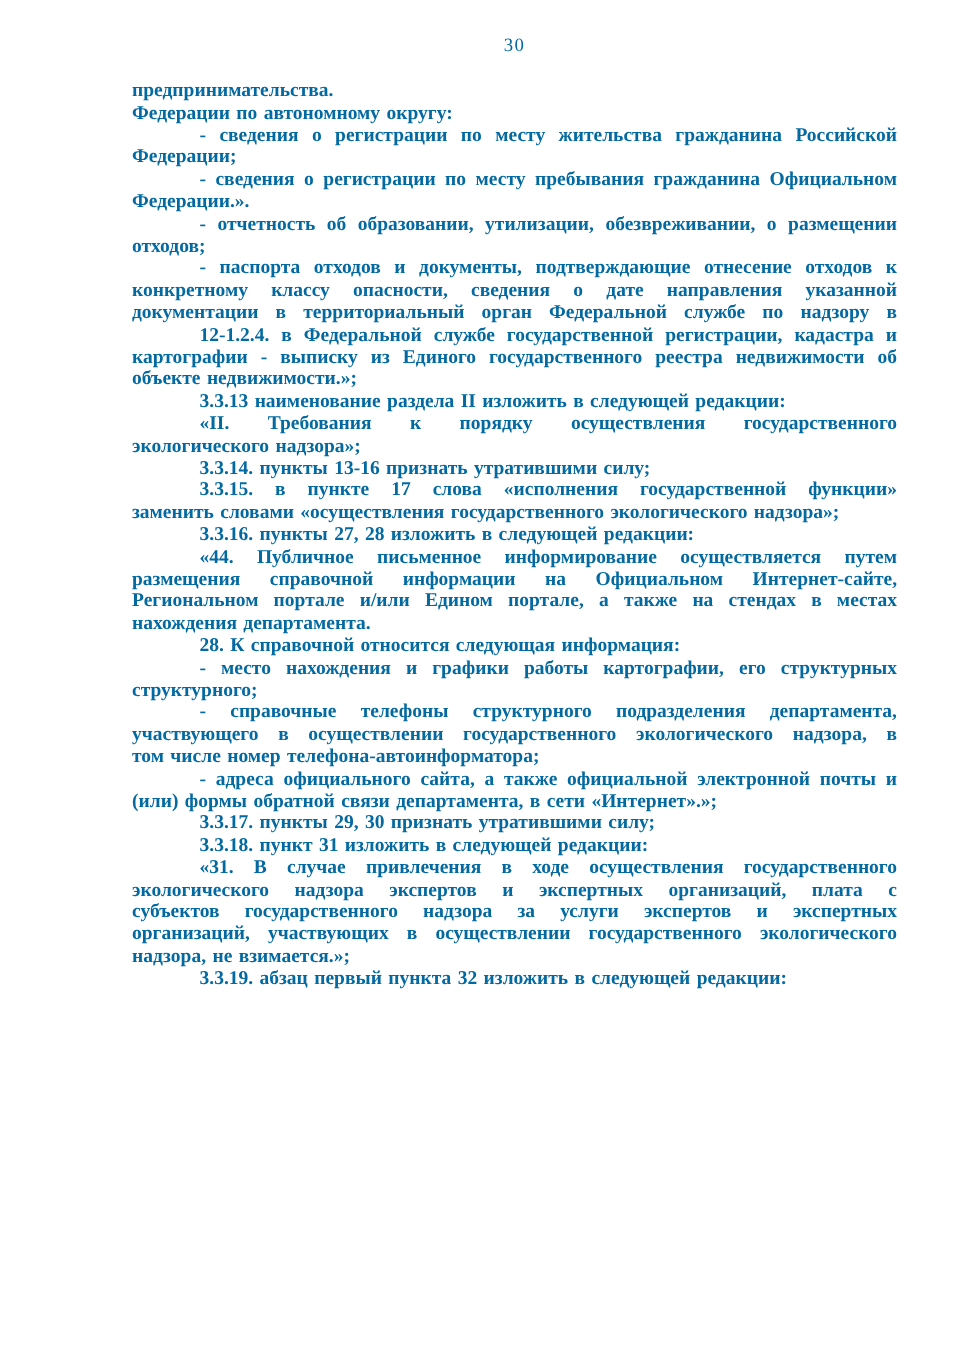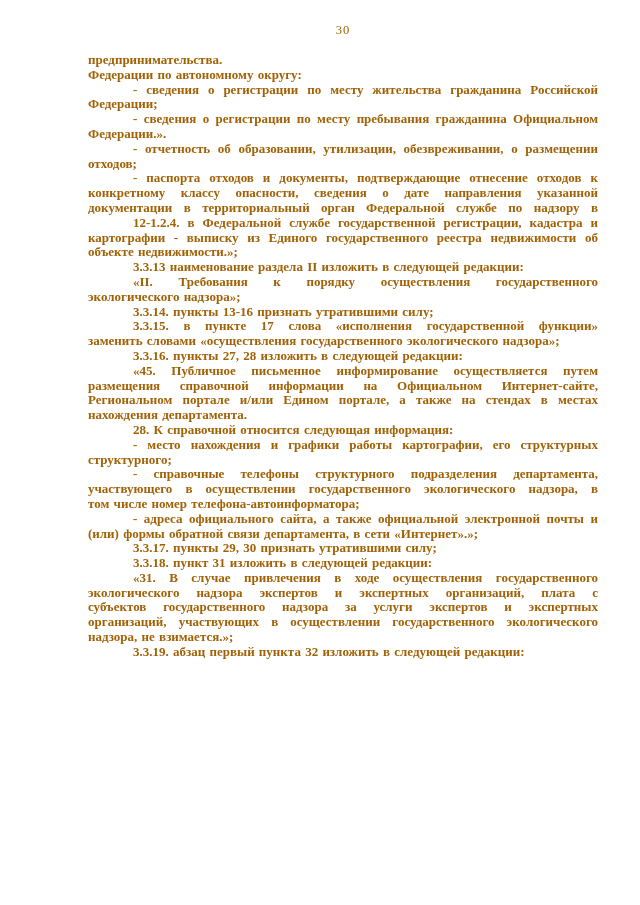--- a/index.html
+++ b/index.html
@@ -7,21 +7,21 @@
     padding: 0;
     background: #ffffff;
   }
   .page {
     position: relative;
     width: 640px;
     height: 905px;
     background: #ffffff;
     overflow: hidden;
     font-family: "Liberation Serif", "DejaVu Serif", serif;
-    color: #a16207;
+    color: #0369a1;
   }
   .page-number {
     padding-top: 23px;
     width: 510px;
     margin-left: 88px;
     text-align: center;
     font-size: 12.5px;
     letter-spacing: 1px;
   }
   .doc-body {
@@ -65,21 +65,21 @@
       <div class="line first">12-1.2.4. в Федеральной службе государственной регистрации, кадастра и</div>
       <div class="line">картографии - выписку из Единого государственного реестра недвижимости об</div>
       <div class="line last">объекте недвижимости.»;</div>
       <div class="line first last">3.3.13 наименование раздела II изложить в следующей редакции:</div>
       <div class="line first">«II. Требования к порядку осуществления государственного</div>
       <div class="line last">экологического надзора»;</div>
       <div class="line first last">3.3.14. пункты 13-16 признать утратившими силу;</div>
       <div class="line first">3.3.15. в пункте 17 слова «исполнения государственной функции»</div>
       <div class="line last">заменить словами «осуществления государственного экологического надзора»;</div>
       <div class="line first last">3.3.16. пункты 27, 28 изложить в следующей редакции:</div>
-      <div class="line first">«45. Публичное письменное информирование осуществляется путем</div>
+      <div class="line first">«44. Публичное письменное информирование осуществляется путем</div>
       <div class="line">размещения справочной информации на Официальном Интернет-сайте,</div>
       <div class="line">Региональном портале и/или Едином портале, а также на стендах в местах</div>
       <div class="line last">нахождения департамента.</div>
       <div class="line first last">28. К справочной относится следующая информация:</div>
       <div class="line first">- место нахождения и графики работы картографии, его структурных</div>
       <div class="line last">структурного;</div>
       <div class="line first">- справочные телефоны структурного подразделения департамента,</div>
       <div class="line">участвующего в осуществлении государственного экологического надзора, в</div>
       <div class="line last">том числе номер телефона-автоинформатора;</div>
       <div class="line first">- адреса официального сайта, а также официальной электронной почты и</div>

